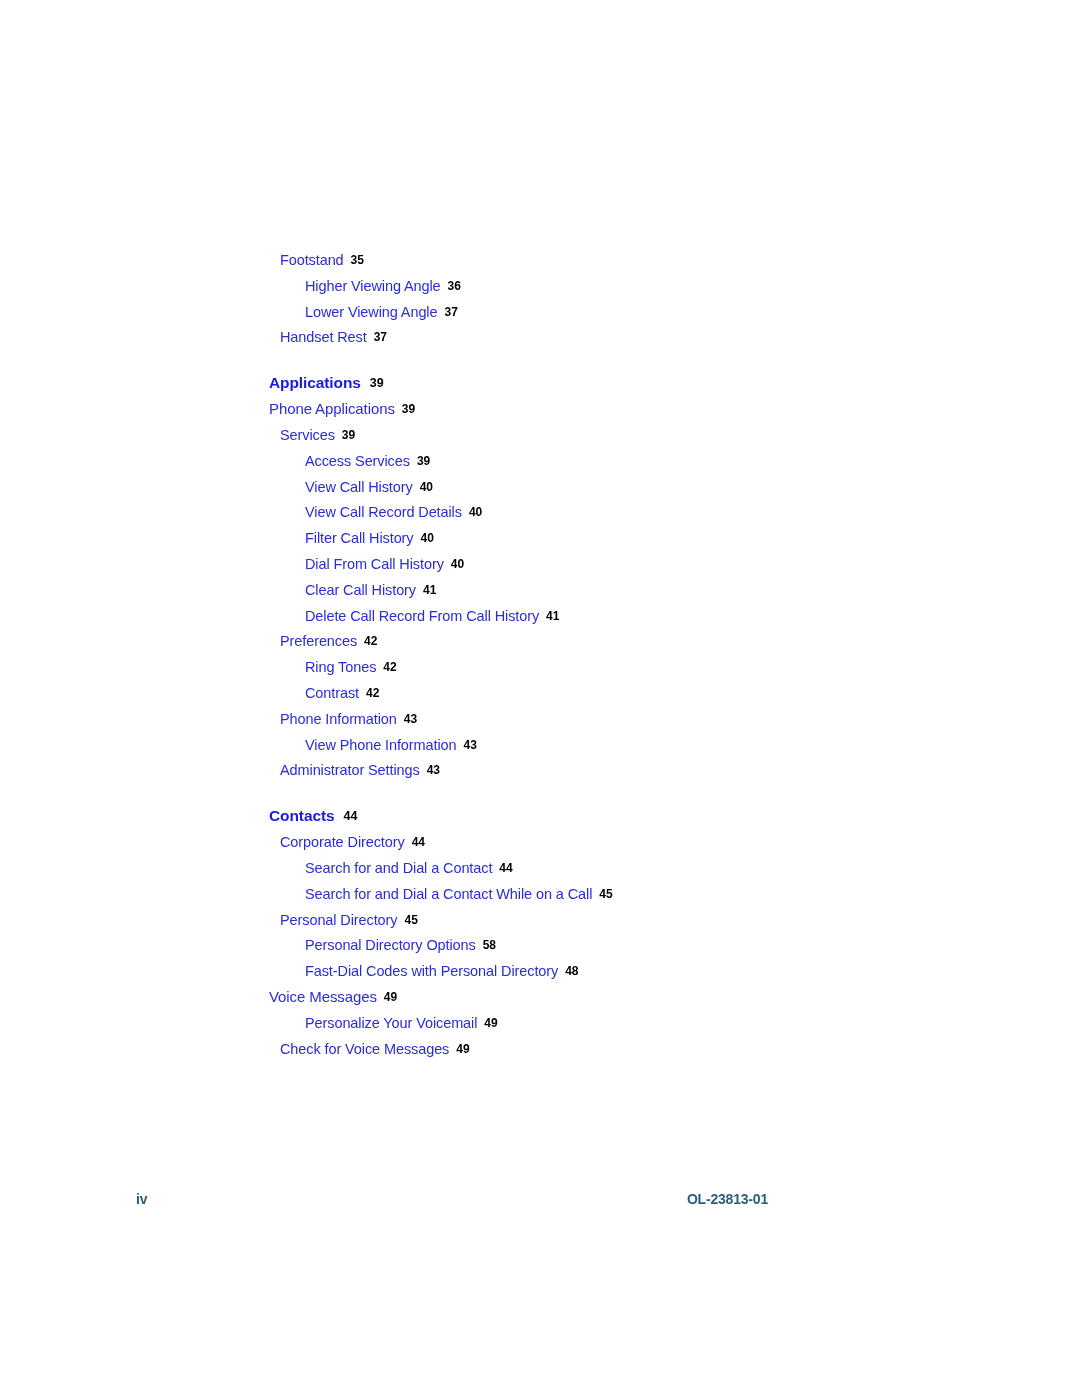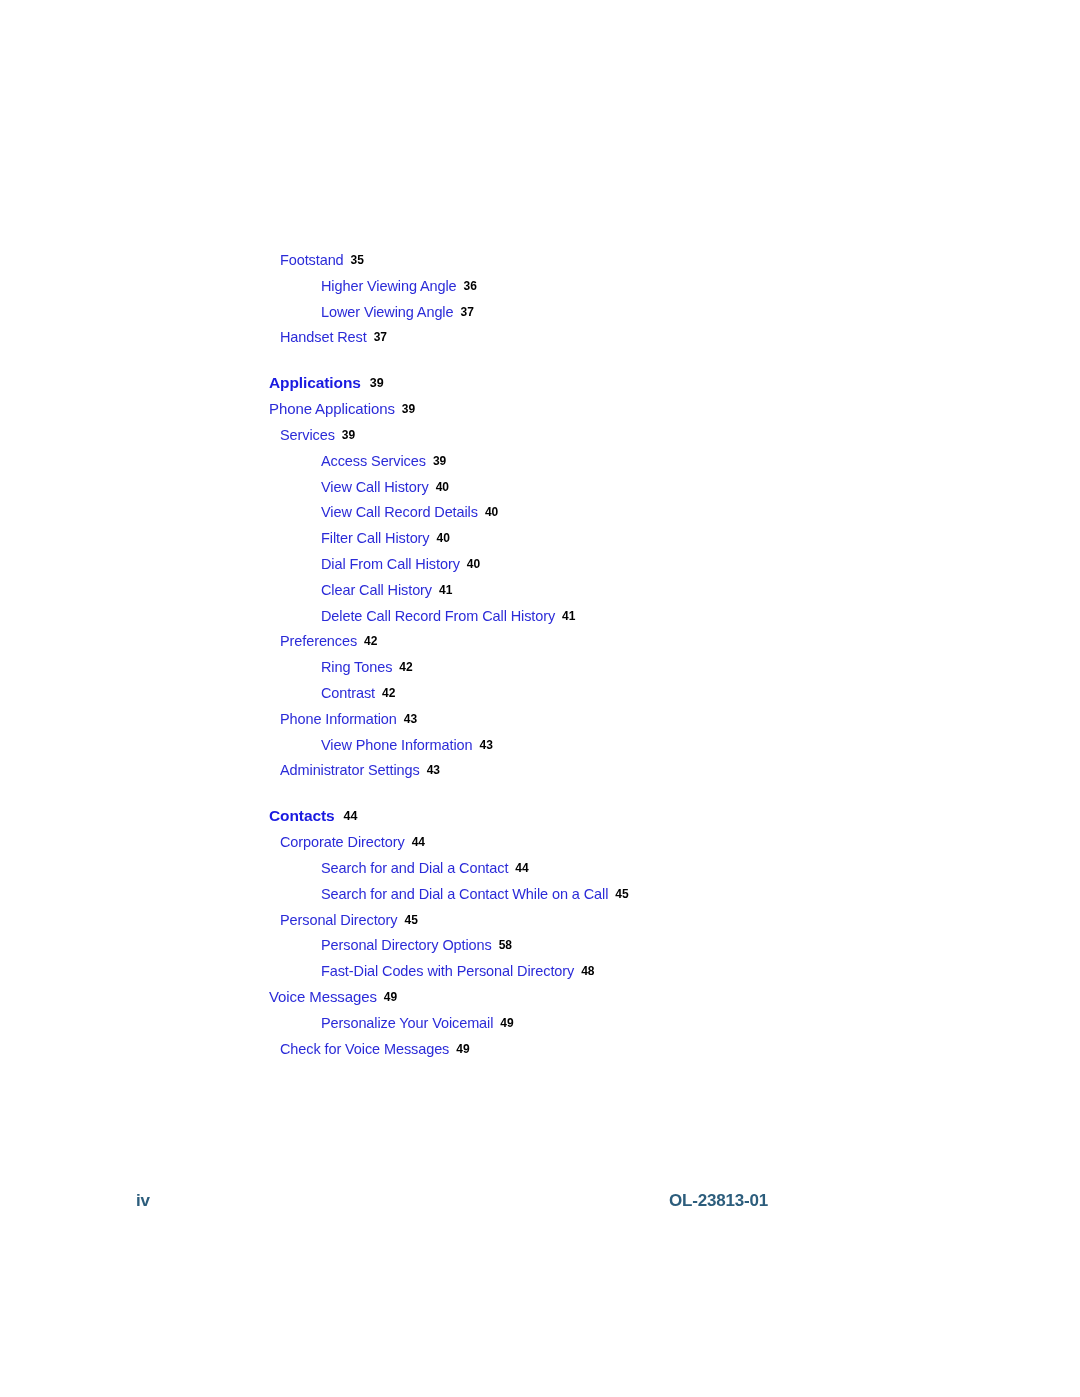--- a/index.html
+++ b/index.html
@@ -77,21 +77,21 @@
   }
 
   
   .toc-entry.lvl-2 {
     margin-left: 23px;
     font-size: 14.5px;
   }
 
   
   .toc-entry.lvl-3 {
-    margin-left: 64px;
+    margin-left: 48px;
     font-size: 14.5px;
   }
 
   
   .toc > .toc-entry:first-child {
     margin-top: 0;
   }
 
   
   .footer {
@@ -100,21 +100,21 @@
     right: 136px;
     top: 1191px;
     height: 20px;
   }
   .footer-left,
   .footer-right {
     position: absolute;
     top: 0;
     color: #2c5d7c;
     font-weight: bold;
-    font-size: 17px;
+    font-size: 14px;
     letter-spacing: -0.2px;
   }
   .footer-left { left: 0; }
   .footer-right { right: 0; }
 </style>
 </head>
 <body>
 
 <div class="page">
 

